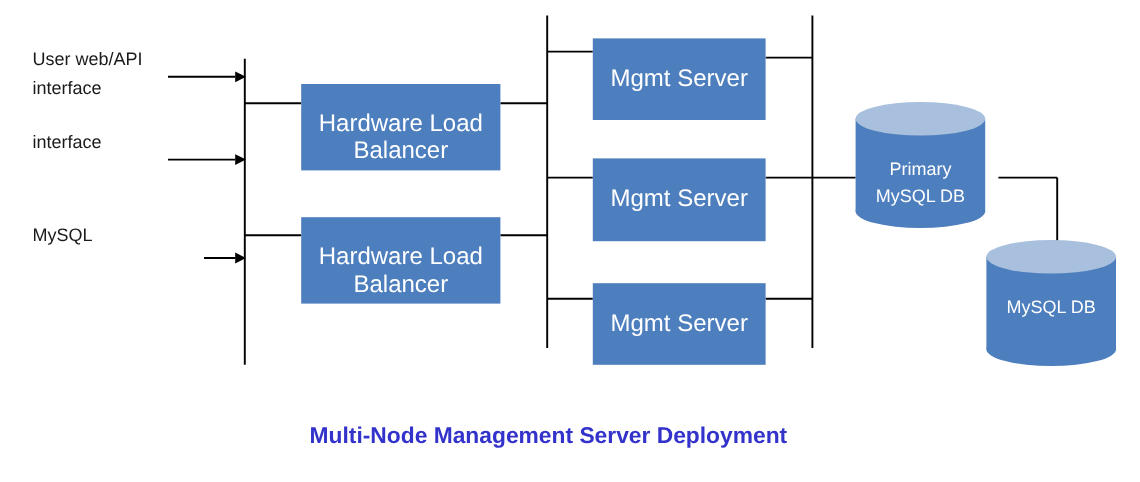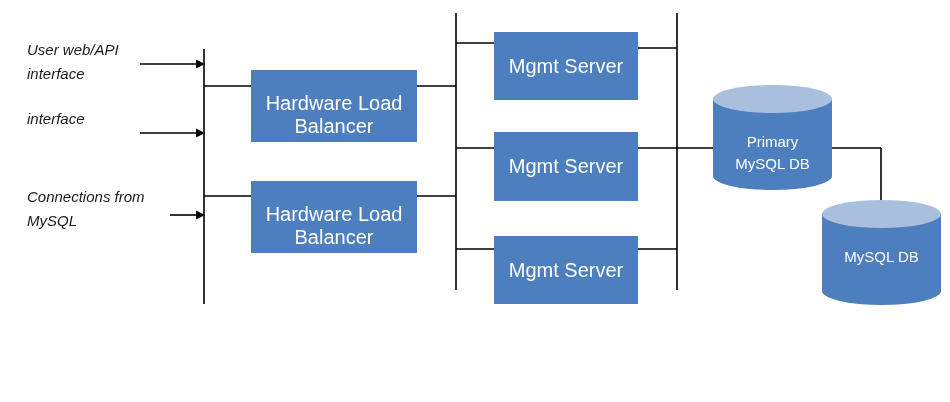--- a/index.html
+++ b/index.html
@@ -24,39 +24,38 @@
   svg.wires line{stroke:var(--line-color);stroke-width:1.6}
   svg.wires polygon{fill:var(--line-color)}
 
   .input-label{
     position:absolute;
     left:27px;
     font-size:15px;
     line-height:24px;
     color:var(--label-color);
     white-space:nowrap;
-    font-style:italic;
   }
   .input-label span{display:block}
 
   .node{
     position:absolute;
     background:var(--node-fill);
     color:var(--node-text);
     display:flex;
     align-items:center;
     justify-content:center;
     text-align:center;
     font-size:20px;
     line-height:23px;
     margin-top:20px;
   }
   .node.lb{padding:18px 12px 0 12px}
 
-  .cylinder{position:absolute;width:119px;height:105px}
+  .cylinder{position:absolute;width:108px;height:105px}
   .cyl-bottom{position:absolute;left:0;right:0;bottom:0;height:28px;border-radius:50%;background:var(--node-fill)}
   .cyl-body{position:absolute;left:0;right:0;top:14px;bottom:14px;background:var(--node-fill)}
   .cyl-top{position:absolute;left:0;right:0;top:0;height:28px;border-radius:50%;background:var(--cyl-top)}
   .cyl-label{
     position:absolute;left:0;right:0;top:46px;
     text-align:center;color:var(--node-text);
     font-size:15px;line-height:22px;
   }
   .cyl-label span{display:block}
 
@@ -107,21 +106,20 @@
   </svg>
 
   <div class="input-label" style="top:38px">
     <span>User web/API</span>
     <span>interface</span>
   </div>
   <div class="input-label" style="top:107px">
     <span>interface</span>
   </div>
   <div class="input-label" style="top:185px">
-    <span>Connections from</span>
     <span>MySQL</span>
   </div>
 
   <div class="node lb" style="left:251px;top:50px;width:166px;height:72px">
     <span>Hardware Load Balancer</span>
   </div>
   <div class="node lb" style="left:251px;top:161px;width:166px;height:72px">
     <span>Hardware Load Balancer</span>
   </div>
 
@@ -146,14 +144,15 @@
   </div>
   <div class="cylinder" style="left:822px;top:200px">
     <div class="cyl-bottom"></div>
     <div class="cyl-body"></div>
     <div class="cyl-top"></div>
     <div class="cyl-label">
       <span>MySQL DB</span>
     </div>
   </div>
 
+  <div class="diagram-title">Multi-Node Management Server Deployment</div>
 
 </div>
 
 </body></html>

